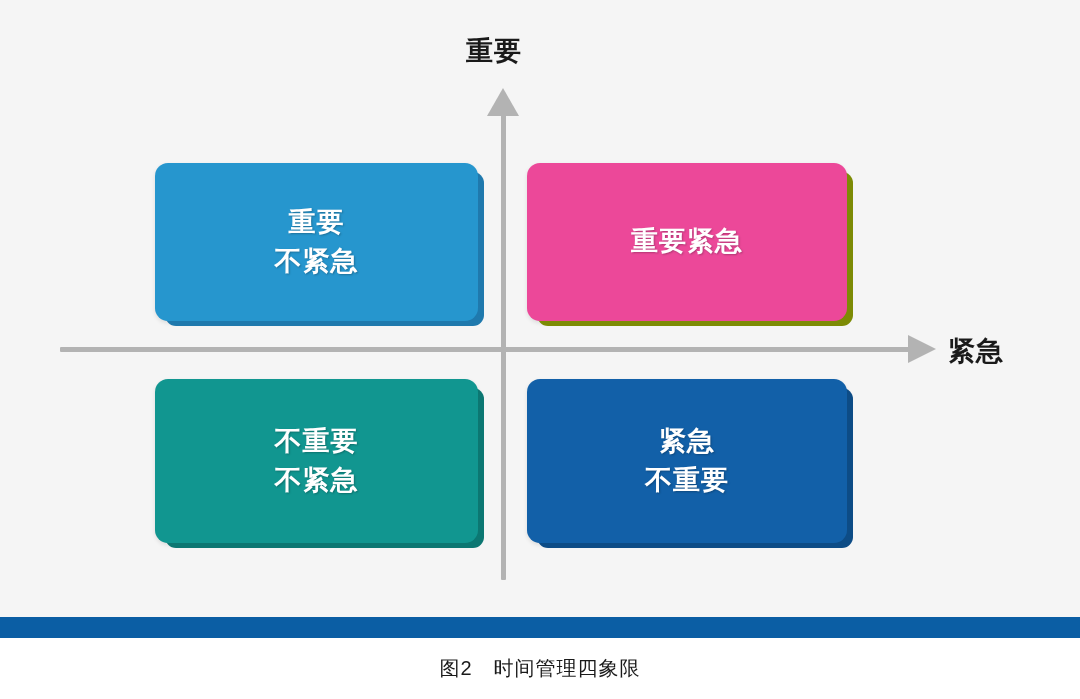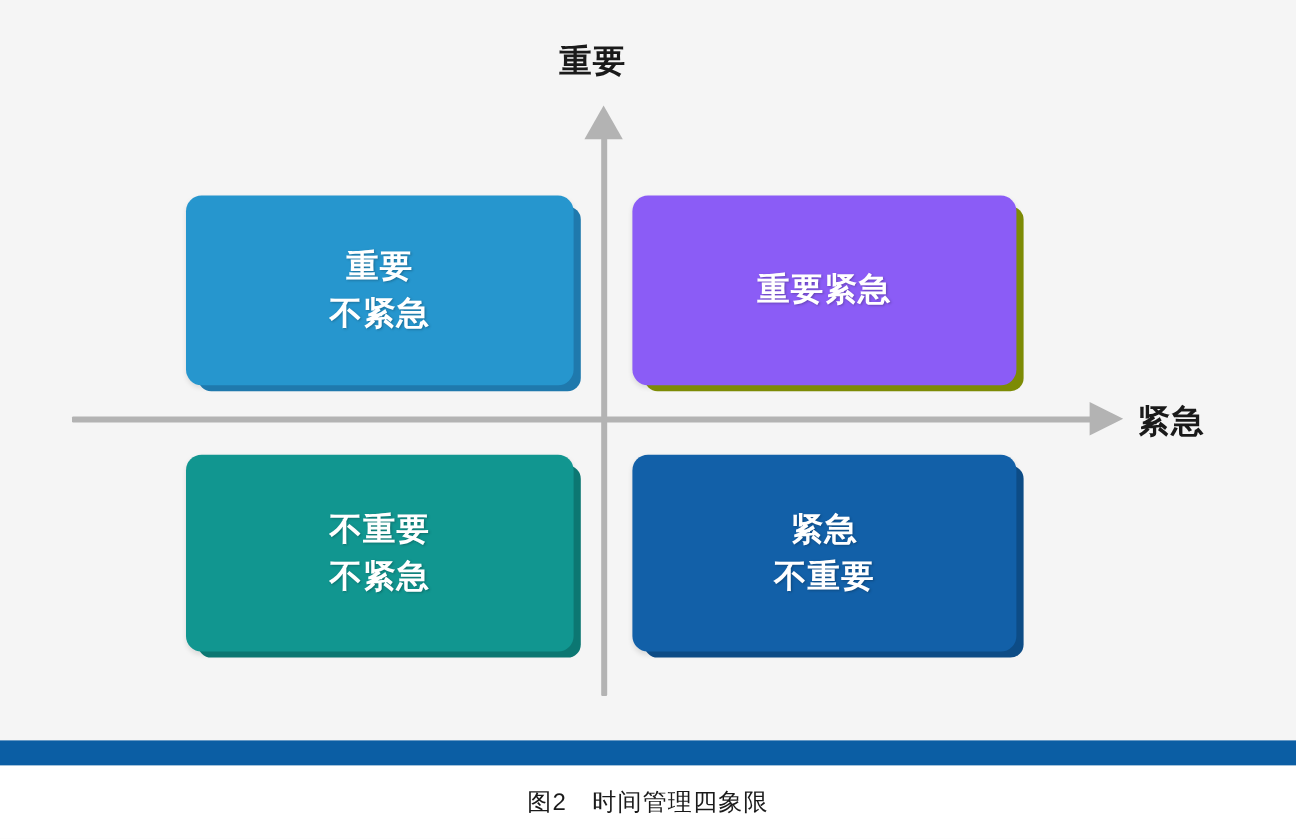--- a/index.html
+++ b/index.html
@@ -101,21 +101,21 @@
 
   .quad-tl {
     left: 155px; top: 163px;
     width: 323px; height: 158px;
     background: #2696ce;
     box-shadow: 8px 7px 0 -2px #1f79ad, 0 2px 4px rgba(0,0,0,0.10);
   }
   .quad-tr {
     left: 527px; top: 163px;
     width: 320px; height: 158px;
-    background: #8b5cf6;
+    background: #ec4899;
     box-shadow: 8px 7px 0 -2px #7d8b05, 0 2px 4px rgba(0,0,0,0.10);
   }
   .quad-bl {
     left: 155px; top: 379px;
     width: 323px; height: 164px;
     background: #119690;
     box-shadow: 8px 7px 0 -2px #0c7772, 0 2px 4px rgba(0,0,0,0.10);
   }
   .quad-br {
     left: 527px; top: 379px;

